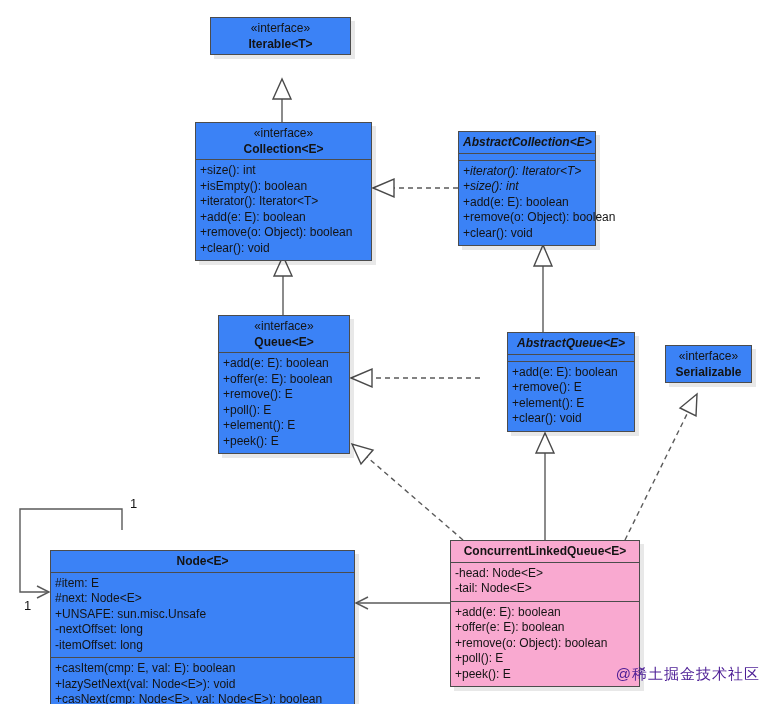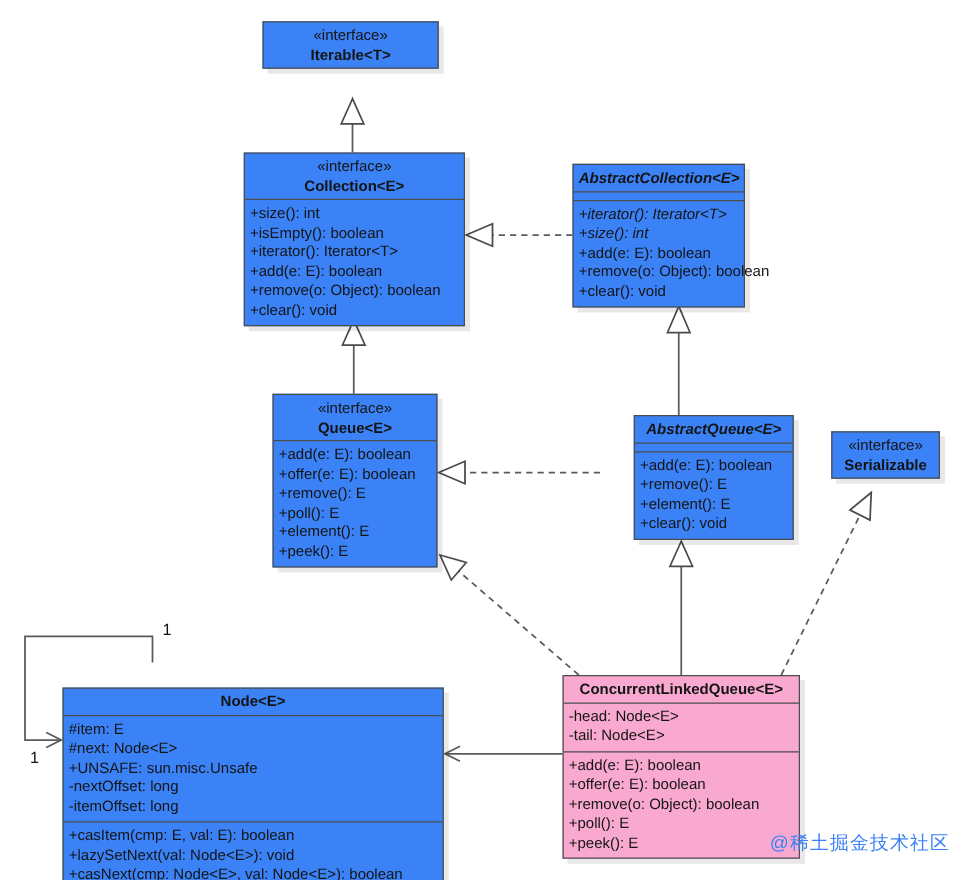--- a/index.html
+++ b/index.html
@@ -18,21 +18,21 @@
   .stereotype{font-size:12px;}
   .cname{font-weight:bold;font-size:12px;}
   .abstract .cname{font-style:italic;}
   .compartment{border-top:1.5px solid #4c4c4c;padding:3px 4px 4px;}
   .compartment.empty{height:6px;padding:0;}
   .member{white-space:nowrap;}
   .member.italic{font-style:italic;}
   .highlighted{background:var(--highlight,#f9a9d0);}
   .mult-label{position:absolute;font-size:13px;color:#141414;}
   #watermark{position:absolute;left:595px;top:665px;width:165px;text-align:right;
-             font-size:15px;color:#3b82f6;letter-spacing:1px;}
+             font-size:15px;color:#4c1d95;letter-spacing:1px;}
 </style>
 </head>
 <body>
 
 <div id="canvas">
 
   <svg id="edges" viewBox="0 0 765 704">
     <g>
       <line class="edge-line" x1="282" y1="122" x2="282" y2="99"></line>
       <polygon class="tri" points="282,79 273,99 291,99"></polygon>

